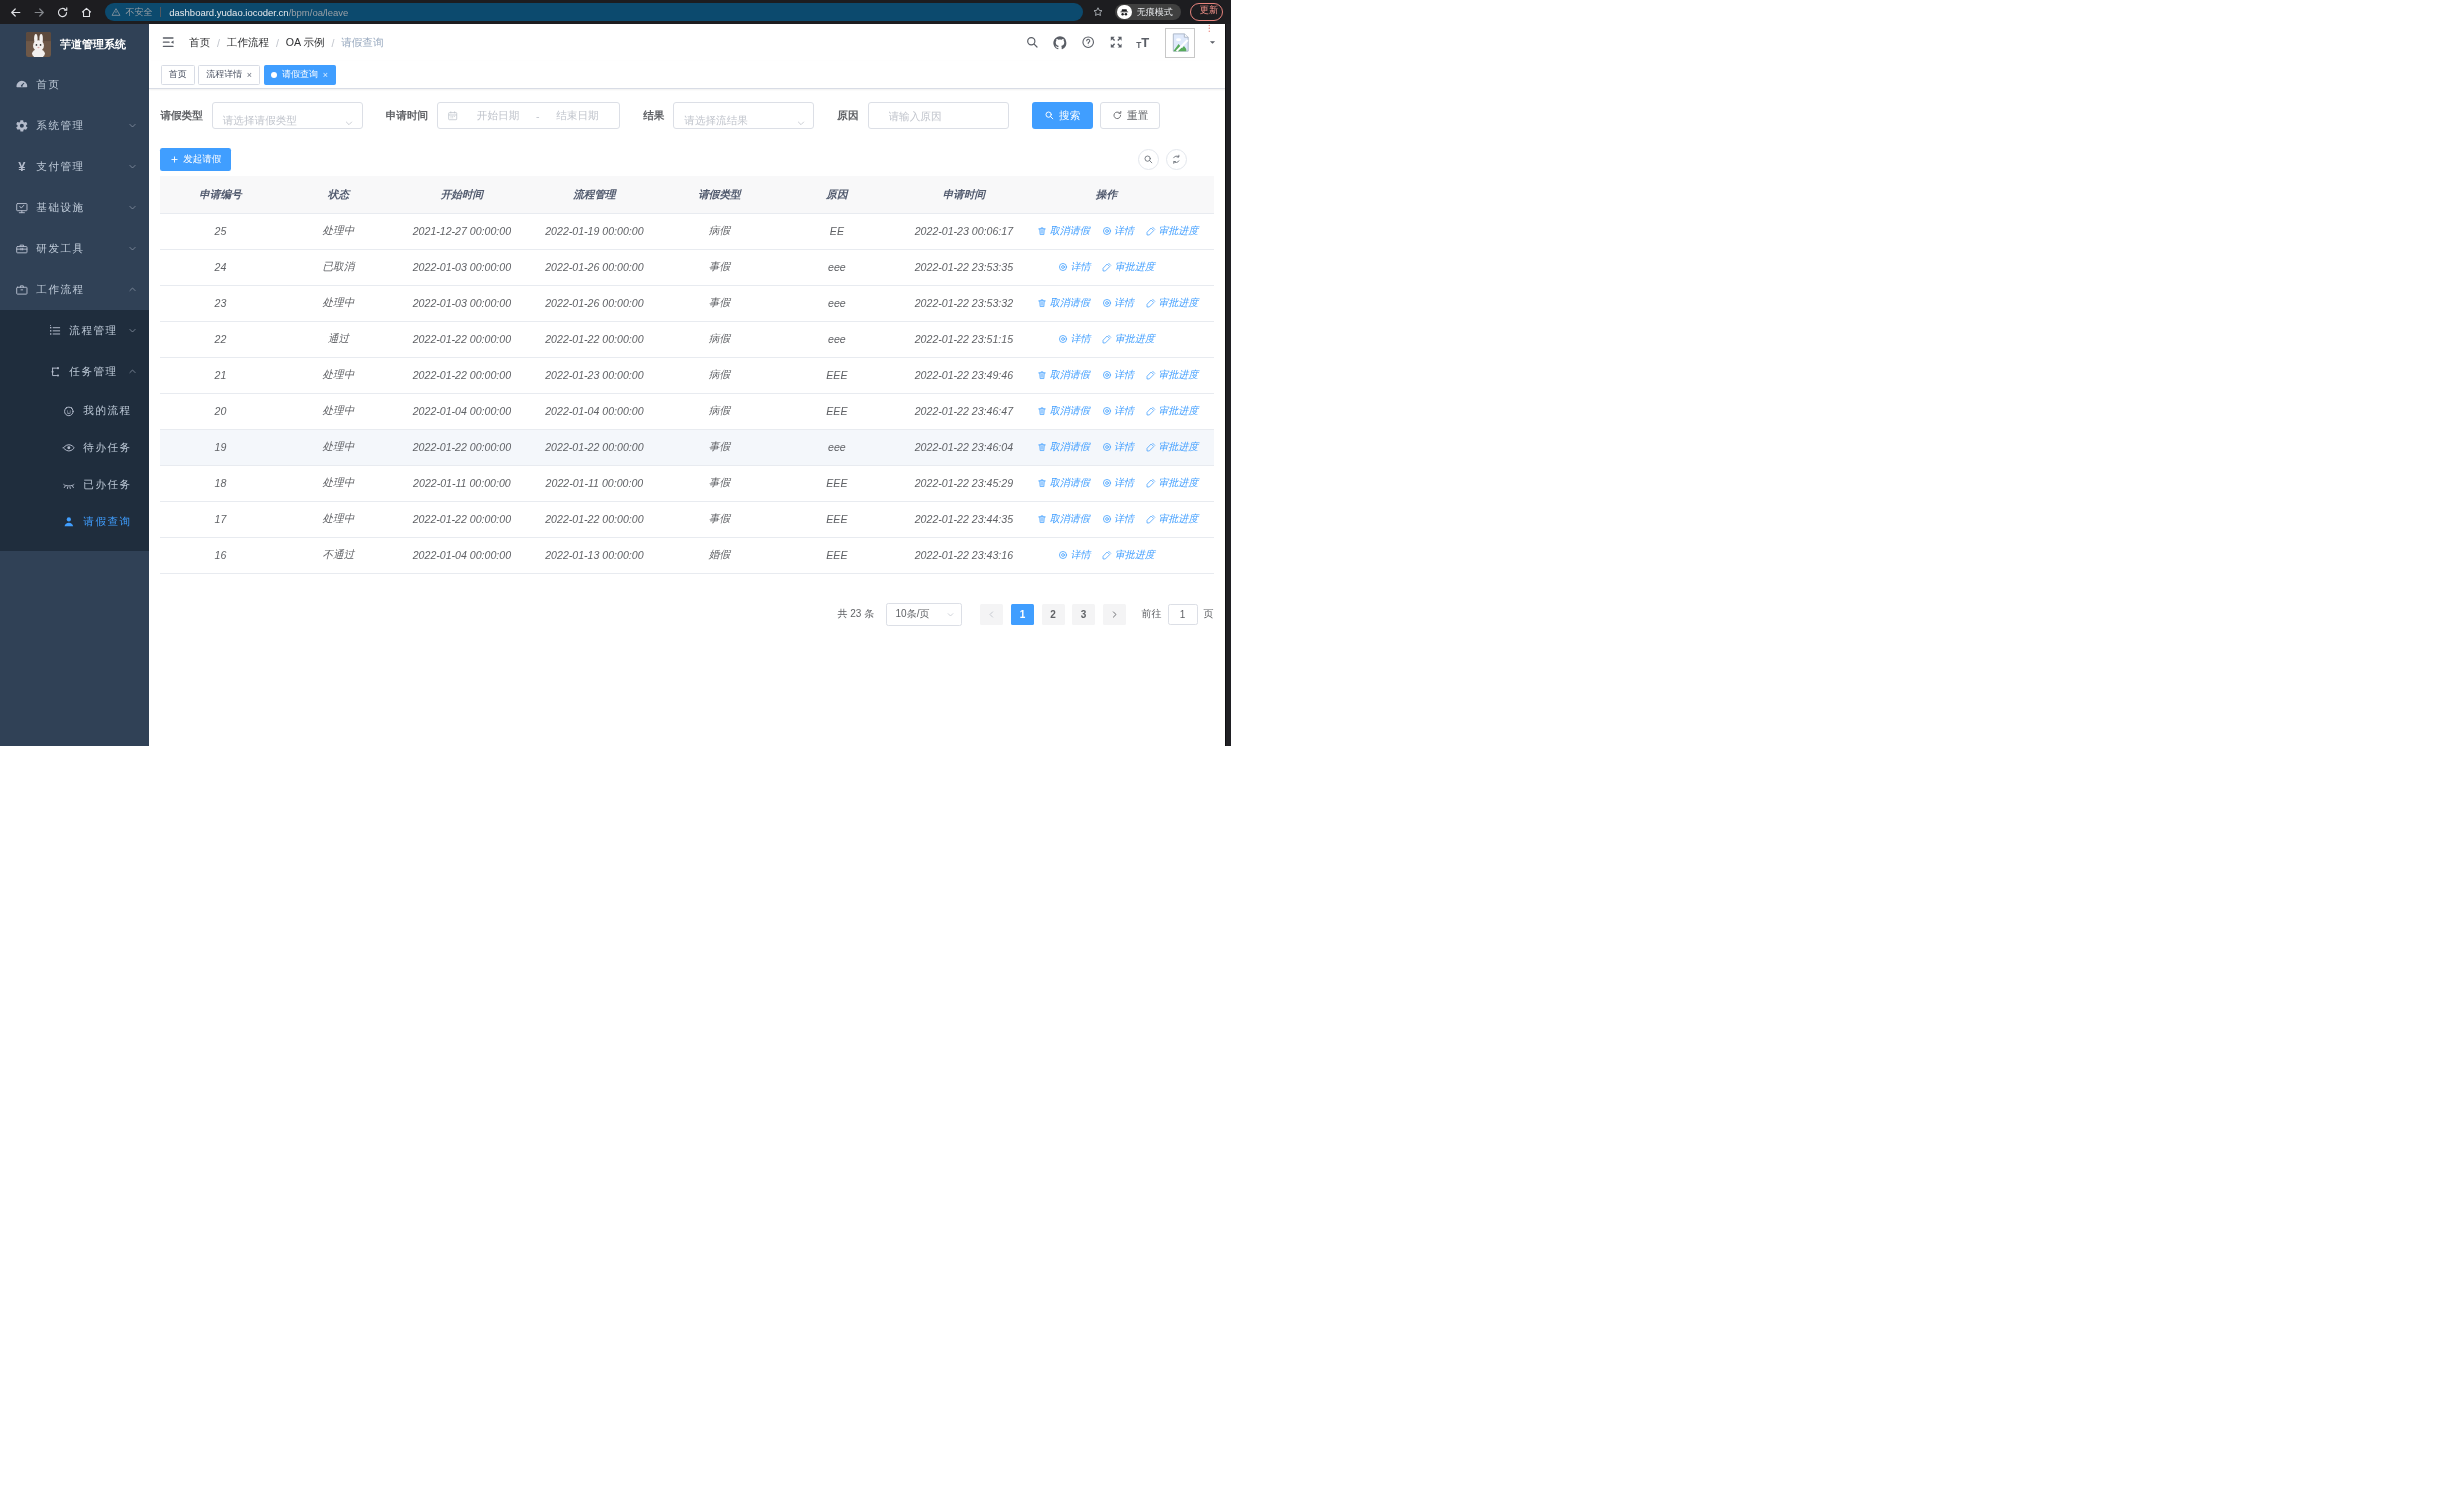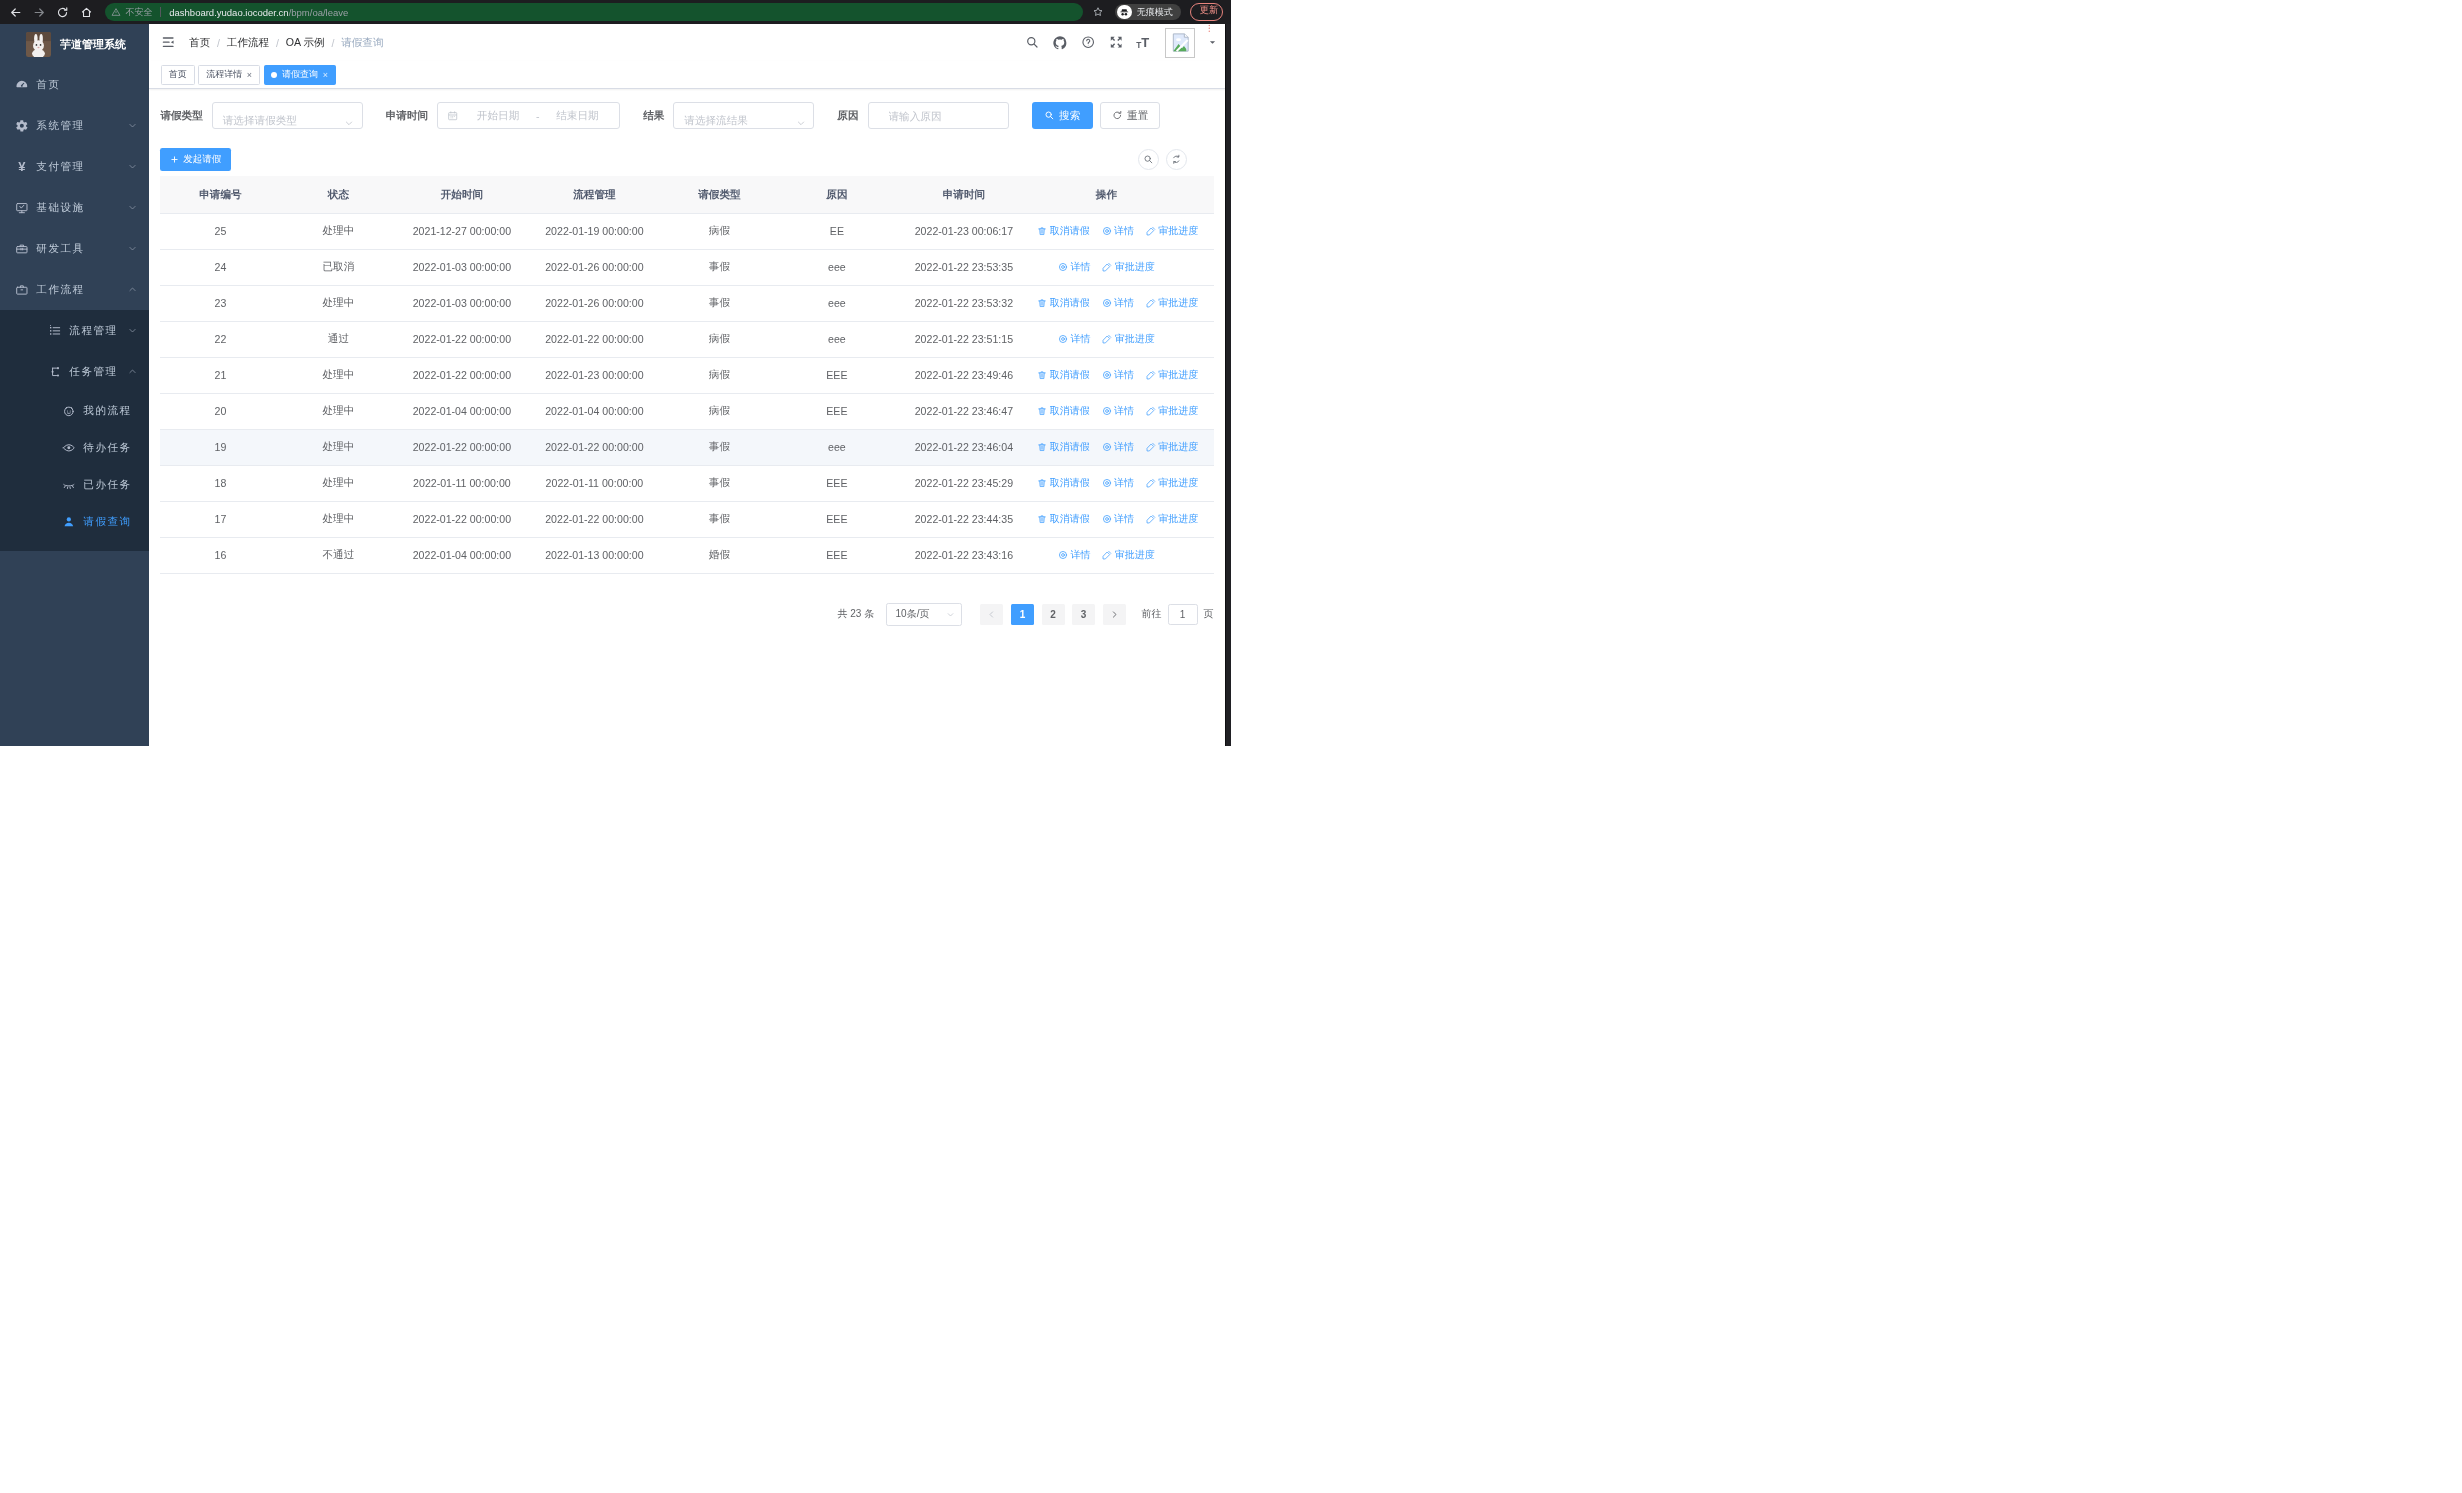--- a/index.html
+++ b/index.html
@@ -5,21 +5,21 @@
   * { margin:0; padding:0; box-sizing:border-box; }
   html,body { width:1231px; height:747px; overflow:hidden; }
   body { font-family:"Liberation Sans","DejaVu Sans",sans-serif; font-size:10.6px; background:#fff; position:relative; }
   .icon { display:inline-flex; align-items:center; justify-content:center; flex:none; }
   .icon svg { width:100%; height:100%; display:block; }
 
   
   .browser-bar { height:24px; background:#1d1d20; display:flex; align-items:center; padding:0 7.6px 0 9px; position:relative; z-index:10; }
   .bicon { width:13px; height:13px; color:#dfe1e5; margin-right:10.6px; cursor:pointer; }
   .bicon.dim { color:#84878c; }
-  .url-pill { flex:1; height:18px; background:#14532d; border-radius:9px; display:flex; align-items:center; padding:0 9px 0 6px; margin:0 9px 0 1.5px; min-width:0; }
+  .url-pill { flex:1; height:18px; background:#0c4a6e; border-radius:9px; display:flex; align-items:center; padding:0 9px 0 6px; margin:0 9px 0 1.5px; min-width:0; }
   .warn-icon { width:10px; height:10px; color:#9aa0a6; }
   .sec-label { color:#9aa0a6; font-size:9px; margin:0 7.6px 0 4.6px; }
   .url-divider { width:0.8px; height:10.6px; background:#55585e; margin-right:8.4px; }
   .url-host { color:#e8eaed; font-size:9.5px; white-space:nowrap; }
   .url-path { color:#9aa0a6; font-size:9.5px; white-space:nowrap; }
   .star-icon { width:12px; height:12px; color:#b6bac0; margin-right:10.6px; cursor:pointer; }
   .incog-pill { height:16px; border-radius:9px; background:#404040; display:flex; align-items:center; padding:0 8.4px 0 2.3px; margin-right:9px; }
   .incog-circle { width:14.4px; height:14.4px; border-radius:50%; background:#fff; display:flex; align-items:center; justify-content:center; margin-right:5.3px; }
   .incog-circle .icon { width:10.6px; height:10.6px; }
   .incog-label { color:#e8eaed; font-size:9px; white-space:nowrap; }
@@ -91,21 +91,21 @@
   .btn-search { margin-left:23px; }
   .btn-reset { margin-left:7.6px; }
 
   .toolbar-row { margin-top:19px; display:flex; align-items:center; }
   .create-btn { height:23px; padding:0 10px; background:#409eff; color:#fff; border-radius:2.3px; font-size:9.5px; display:flex; align-items:center; gap:3.8px; cursor:pointer; }
   .create-btn .icon { width:9px; height:9px; }
   .toolbar-right { margin-left:auto; display:flex; gap:6.8px; margin-right:27px; }
   .circle-btn { width:21px; height:21px; border-radius:50%; border:0.8px solid #e3e7ed; display:flex; align-items:center; justify-content:center; color:#646a73; background:#fff; cursor:pointer; }
   .circle-btn .icon { width:10.6px; height:10.6px; }
 
-  .table-wrap { margin-top:5.3px; }
+  .table-wrap { margin-top:5.3px;font-style:italic; }
   table { width:100%; border-collapse:collapse; table-layout:fixed; }
   thead th { background:#f8f8f9; height:37px; font-size:10.6px; color:#515a6e; font-weight:bold; text-align:center; border-bottom:0.8px solid #e8ebf0; white-space:nowrap; }
   tbody td { height:36px; text-align:center; color:#606266; font-size:10.6px; border-bottom:0.8px solid #e8ebf0; white-space:nowrap; overflow:hidden; }
   th:nth-child(8), td:nth-child(8) { padding-right:32px; }
   tr.highlight td { background:#f4f7fb; }
   .action-link { color:#409eff; font-size:10px; display:inline-flex; align-items:center; gap:2.3px; margin:0 6px; cursor:pointer; }
   .action-link .icon { width:10px; height:10px; }
 
   .pagination { margin-top:29px; display:flex; align-items:center; justify-content:flex-end; color:#606266; font-size:10px; }
   .pg-total { margin-right:11.4px; white-space:nowrap; }

